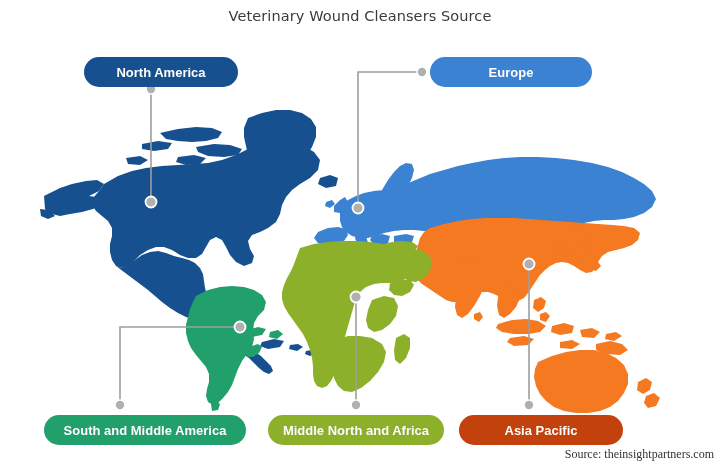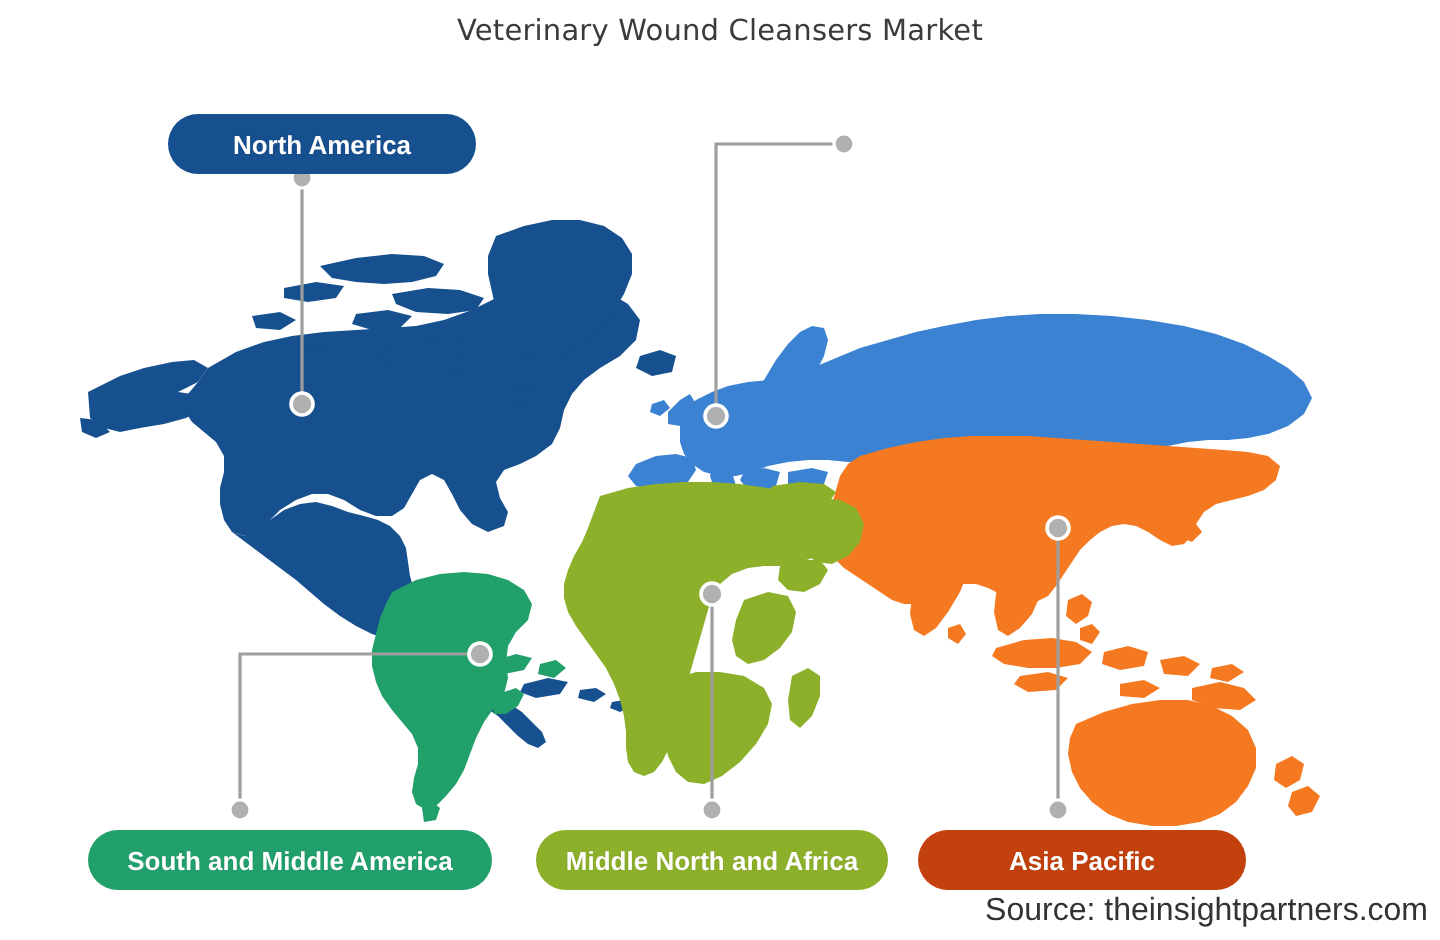--- a/index.html
+++ b/index.html
@@ -29,23 +29,23 @@
     color: #3b3b3b;
     font-family: "DejaVu Sans", sans-serif;
     letter-spacing: 0.1px;
   }
   #source-note {
     position: absolute;
     left: 0;
     top: 447px;
     width: 714px;
     text-align: right;
-    font-size: 16px;
+    font-size: 12px;
     color: #333333;
-    font-family: Liberation Sans, sans-serif;
+    font-family: Liberation Serif, serif;
   }
   #world-map {
     position: absolute;
     left: 0;
     top: 0;
     width: 720px;
     height: 470px;
   }
   #leader-lines {
     position: absolute;
@@ -76,21 +76,21 @@
   .pill-eu   { left: 430px; top: 57px;  width: 162px; background: #3b82d2; }
   .pill-scam { left: 44px;  top: 415px; width: 202px; background: #21a06c; }
   .pill-mea  { left: 268px; top: 415px; width: 176px; background: #8db02b; }
   .pill-apac { left: 459px; top: 415px; width: 164px; background: #c2410c; }
 </style>
 </head>
 <body>
 
 <div id="canvas">
 
-  <div id="chart-title">Veterinary Wound Cleansers Market</div>
+  <div id="chart-title">Veterinary Wound Cleansers Source</div>
 
   <svg id="world-map" viewBox="0 0 720 470" xmlns="http://www.w3.org/2000/svg">
 
     <g fill="#17508f">
 
       <path d="M44,196 L60,188 L72,184 L86,181 L97,180 L104,184 L99,191 L89,196 L96,197 L104,194 L110,196 L104,203 L93,209 L82,212 L70,214 L60,216 L52,214 L45,209 Z"></path>
       <path d="M40,209 L49,210 L55,216 L48,219 L41,216 Z"></path>
 
       <path d="M104,184 L118,176 L132,171 L146,168 L162,166 L178,165 L194,164 L208,163 L222,160 L236,155 L250,148 L264,143 L278,141 L292,142 L304,146 L314,152 L320,160 L318,170 L310,178 L300,184 L292,190 L286,197 L282,205 L280,214 L276,222 L268,228 L260,232 L252,235 L248,241 L250,249 L254,256 L252,263 L244,266 L236,262 L230,255 L226,247 L222,240 L216,237 L210,240 L206,247 L202,254 L196,258 L188,258 L180,255 L172,250 L164,247 L156,247 L148,250 L140,255 L134,261 L128,266 L122,268 L116,266 L112,260 L110,252 L110,244 L112,236 L112,228 L108,221 L102,216 L96,211 L92,205 L94,197 L99,191 Z"></path>
 
@@ -229,20 +229,21 @@
       <circle cx="529" cy="405" r="5" fill="#b0b0b0" stroke="#ffffff" stroke-width="1.6"></circle>
       <circle cx="356" cy="297" r="5.5" fill="#b0b0b0" stroke="#ffffff" stroke-width="1.8"></circle>
       <circle cx="356" cy="405" r="5" fill="#b0b0b0" stroke="#ffffff" stroke-width="1.6"></circle>
       <circle cx="240" cy="327" r="5.5" fill="#b0b0b0" stroke="#ffffff" stroke-width="1.8"></circle>
       <circle cx="120" cy="405" r="5" fill="#b0b0b0" stroke="#ffffff" stroke-width="1.6"></circle>
     </g>
   </svg>
 
   <div class="region-pill pill-na">North America</div>
 
+  <div class="region-pill pill-eu">Europe</div>
 
   <div class="region-pill pill-scam">South and Middle America</div>
 
   <div class="region-pill pill-mea">Middle North and Africa</div>
 
   <div class="region-pill pill-apac">Asia Pacific</div>
 
   <div id="source-note">Source: theinsightpartners.com</div>
 
 </div>

